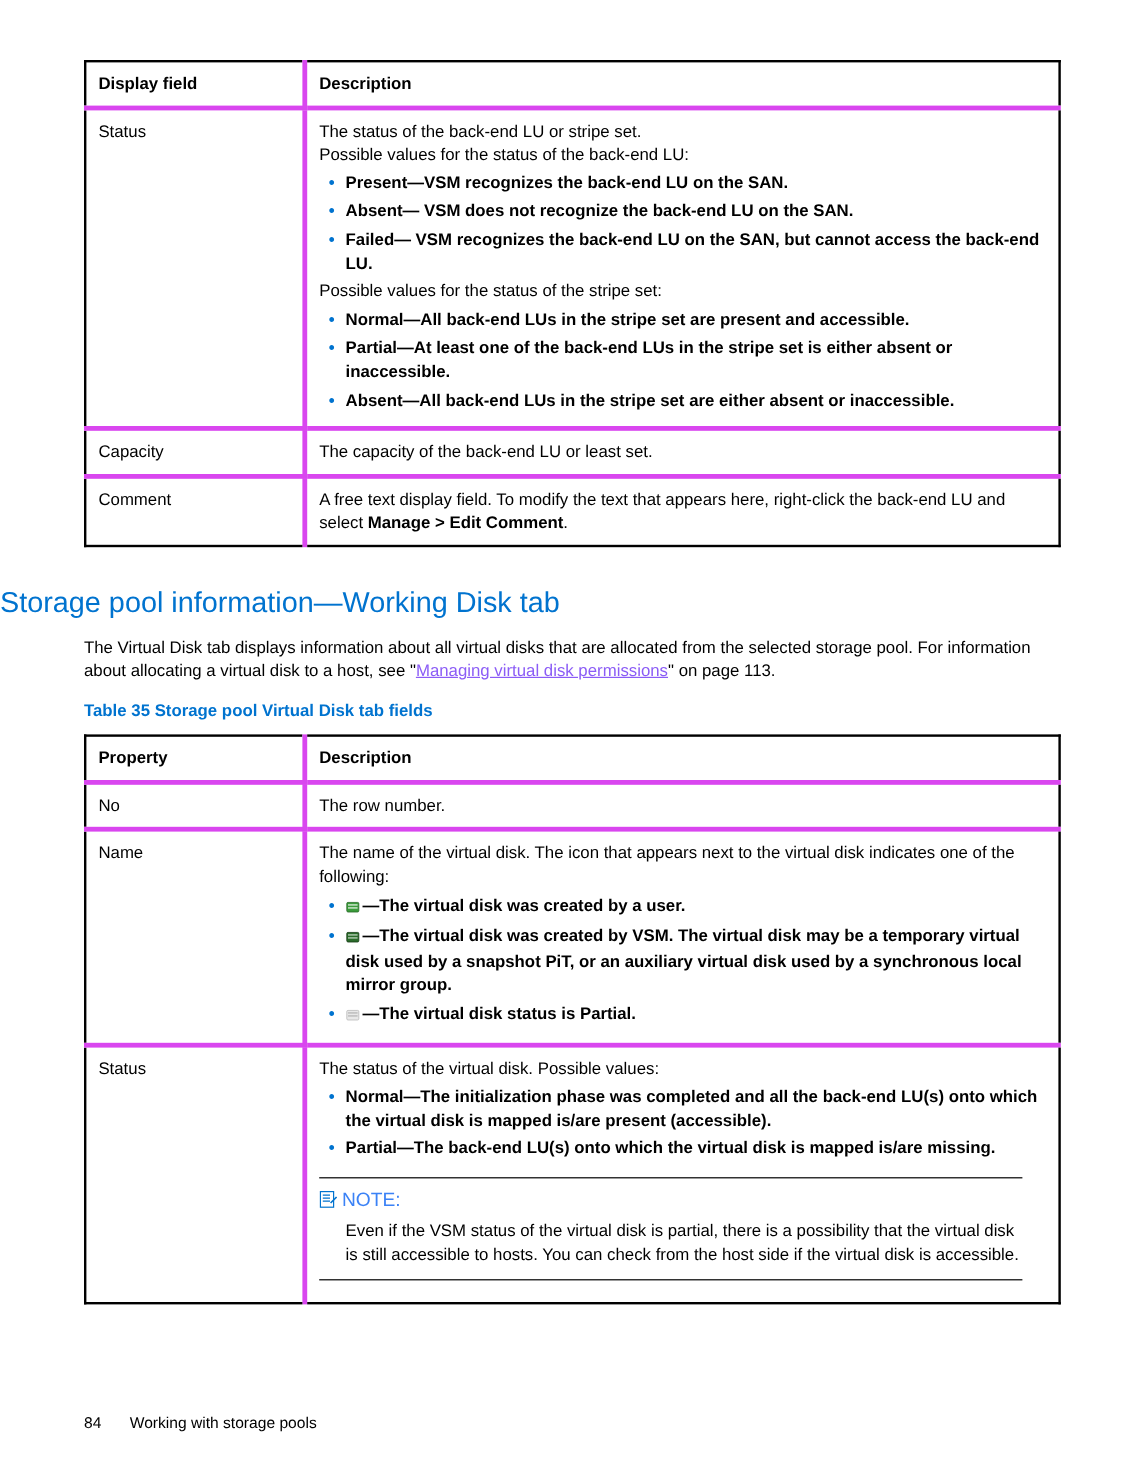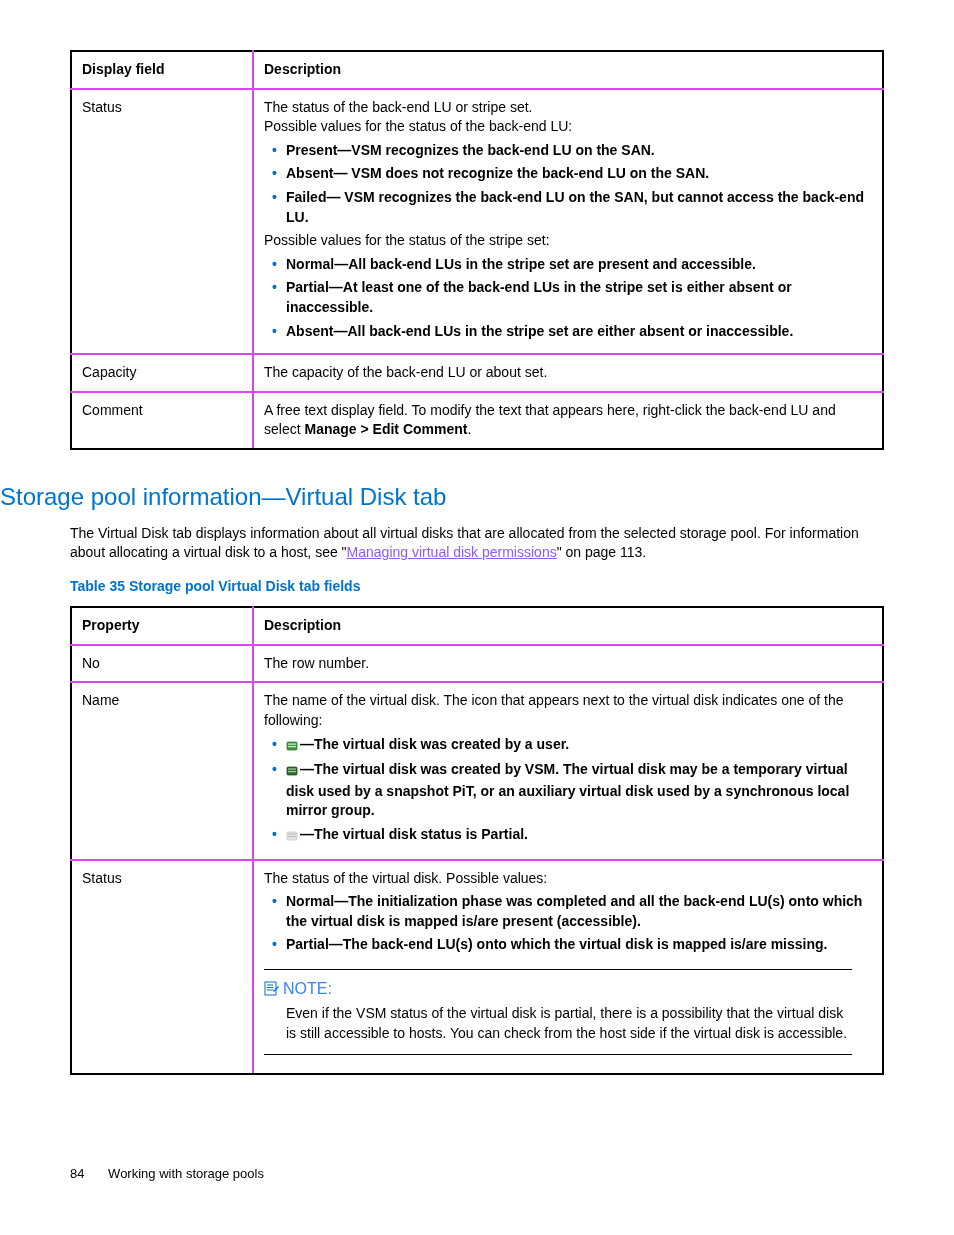--- a/index.html
+++ b/index.html
@@ -15,21 +15,21 @@
   }
   table {
     border-collapse: collapse;
     width: 100%;
     margin-bottom: 30px;
   }
   th, td {
     text-align: left;
     vertical-align: top;
     padding: 8px 10px;
-    border: 2px solid #d946ef;
+    border: 4px solid #d946ef;
   }
   th {
     font-weight: bold;
     font-size: 14px;
   }
   th:first-child, td:first-child {
     width: 160px;
     border-left: 2px solid #000;
   }
   th:last-child, td:last-child {
@@ -134,32 +134,32 @@
       <div>Possible values for the status of the stripe set:</div>
       <ul>
         <li>Normal—All back-end LUs in the stripe set are present and accessible.</li>
         <li>Partial—At least one of the back-end LUs in the stripe set is either absent or inaccessible.</li>
         <li>Absent—All back-end LUs in the stripe set are either absent or inaccessible.</li>
       </ul>
     </td>
   </tr>
   <tr>
     <td>Capacity</td>
-    <td>The capacity of the back-end LU or about set.</td>
+    <td>The capacity of the back-end LU or least set.</td>
   </tr>
   <tr>
     <td>Comment</td>
     <td>
       <span>A free text display field. To modify the text that appears here, right-click the back-end LU and select </span><span class="bold">Manage &gt; Edit Comment</span><span>.</span>
     </td>
   </tr>
 </tbody>
   </table>
 
-<h2>Storage pool information—Virtual Disk tab</h2>
+<h2>Storage pool information—Working Disk tab</h2>
 
 <div class="body-para">
   <span>The Virtual Disk tab displays information about all virtual disks that are allocated from the selected storage pool. For information about allocating a virtual disk to a host, see "</span><span class="link">Managing virtual disk permissions</span><span>" on page 113.</span>
 </div>
 
 <div class="table-caption">Table 35 Storage pool Virtual Disk tab fields</div>
 
 <table>
   <tbody>
       <tr>

